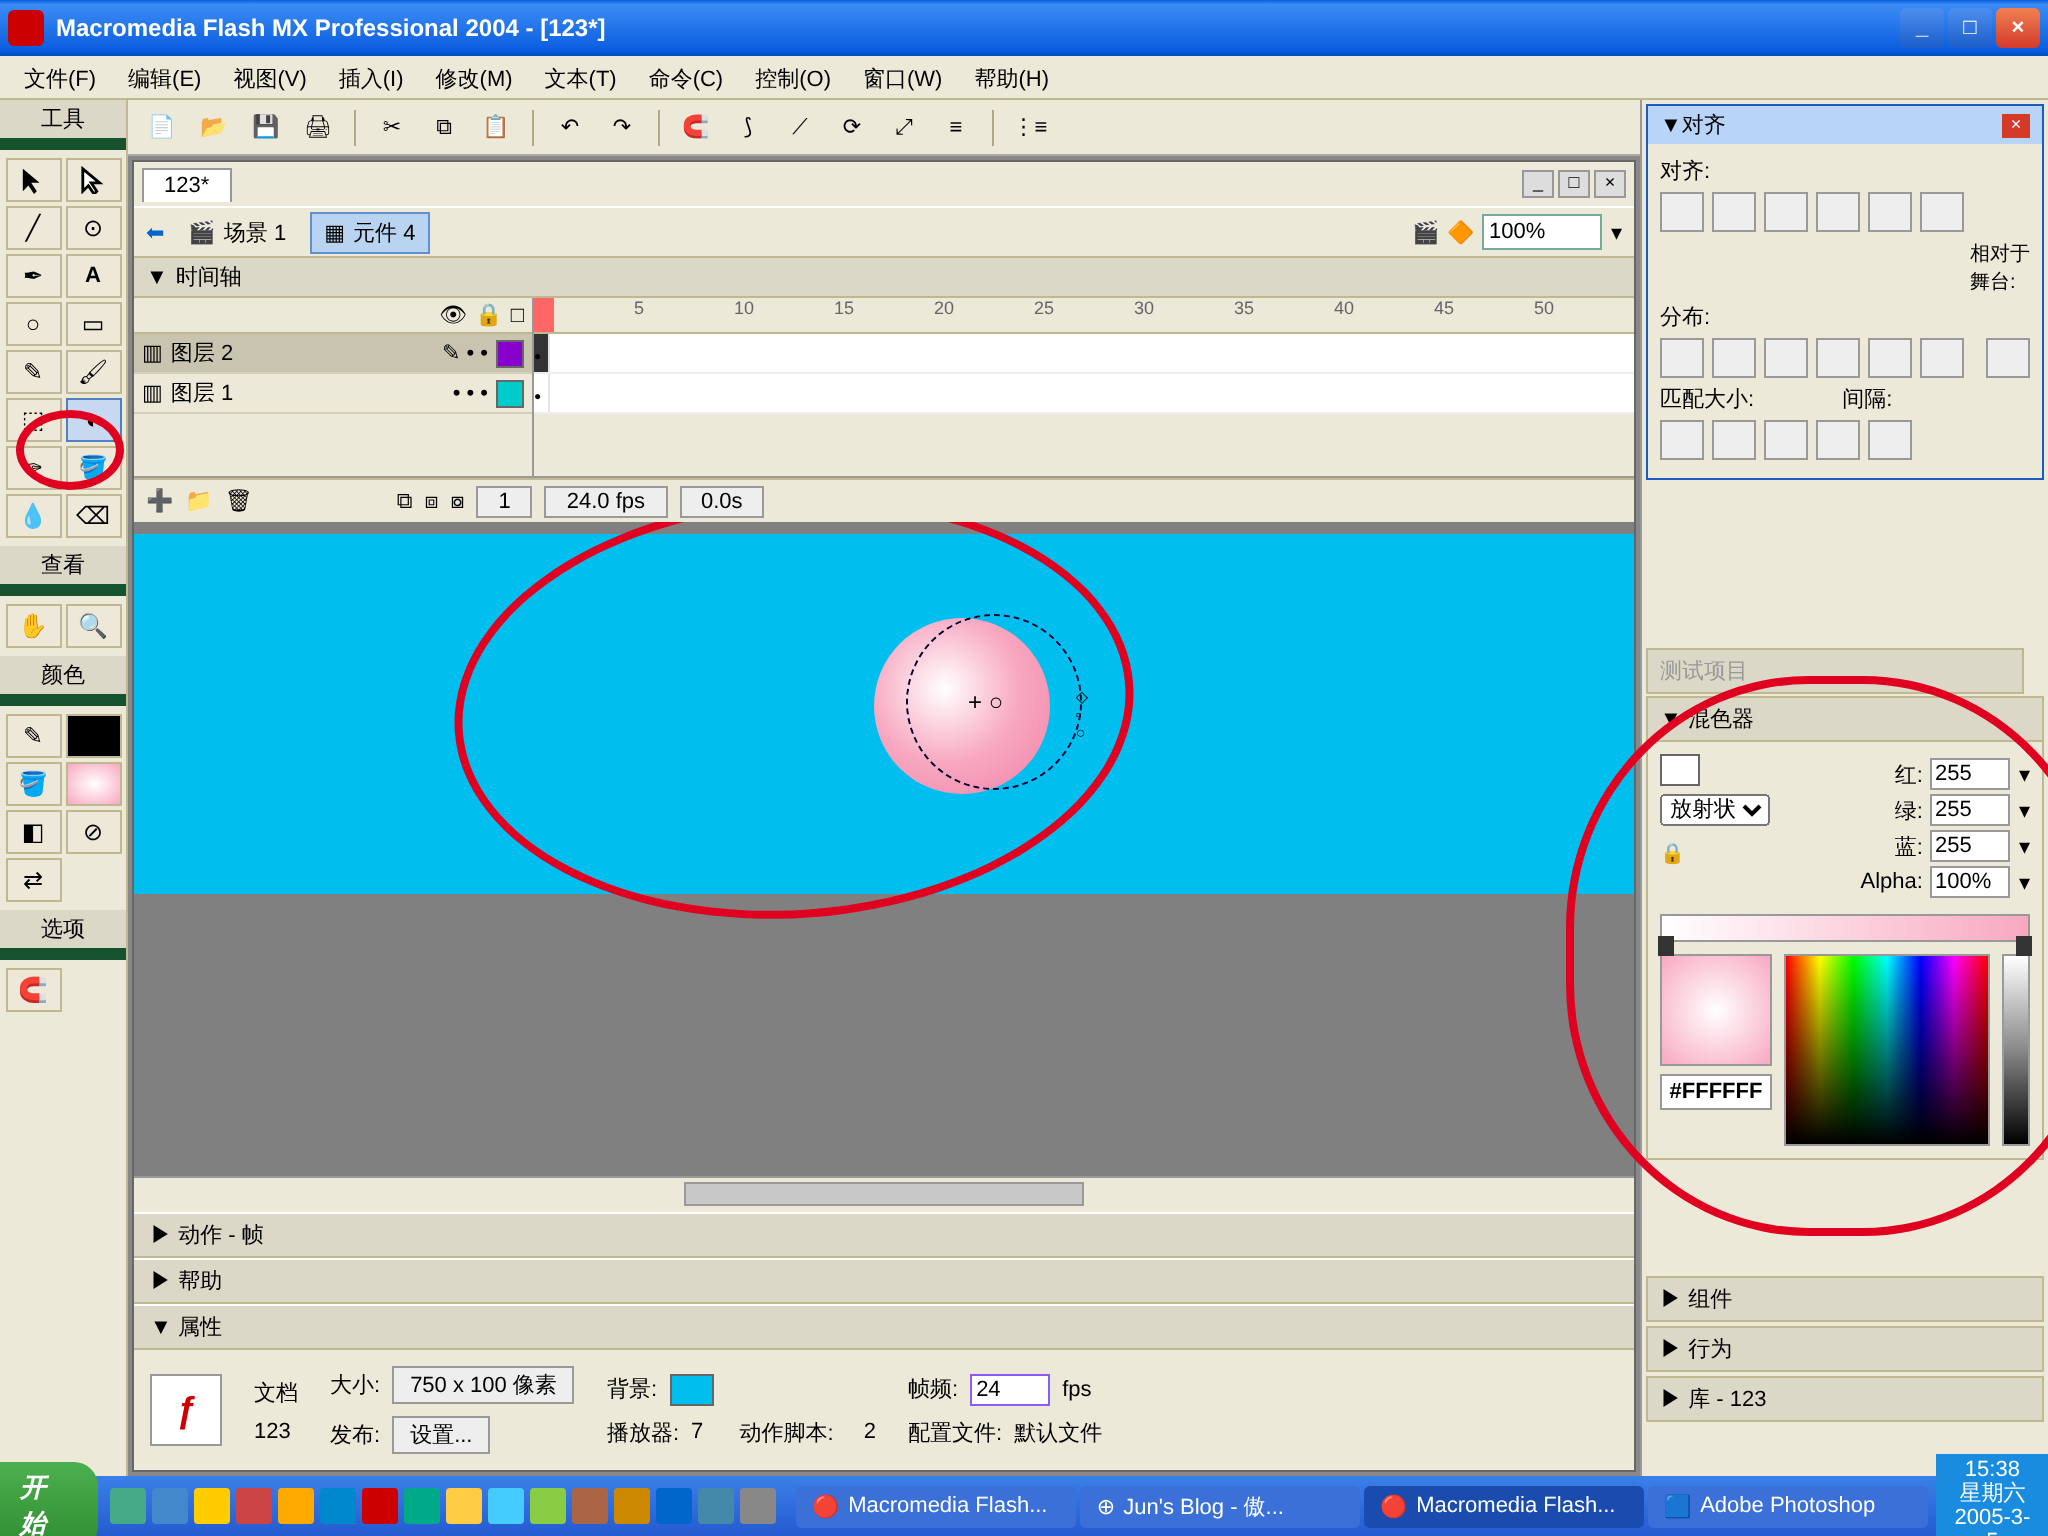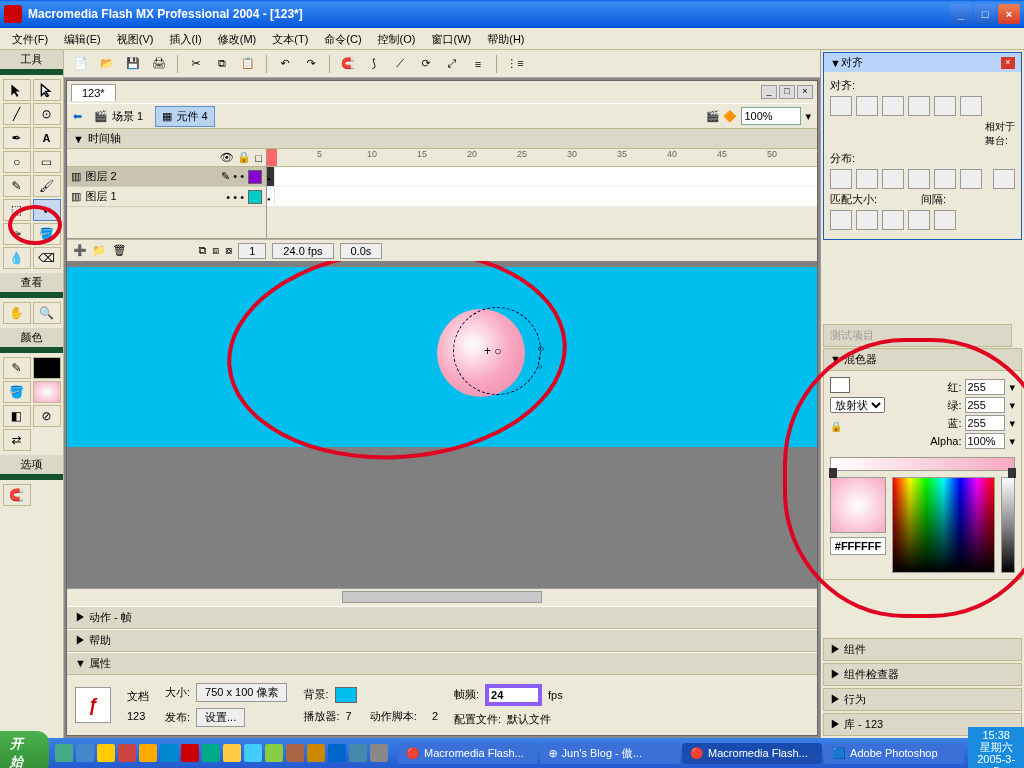--- a/index.html
+++ b/index.html
@@ -54,21 +54,21 @@
 .circ{position:absolute;left:370px;top:42px;width:88px;height:88px;border-radius:50%;background:radial-gradient(circle at 40% 40%,#fff,#f8a8c0 50%,#f080a8);}
 .hatch{position:absolute;left:386px;top:40px;width:88px;height:88px;border:1px dashed #003;border-radius:50%;}
 .red-ann{position:absolute;border:4px solid #e00020;border-radius:50%;}
 .panels{background:#ece9d8;}
 .panelhdr{background:#dcd8c8;padding:3px 8px;border-top:1px solid #fff;border-bottom:1px solid #c0b890;}
 .props{display:flex;padding:8px;gap:16px;align-items:center;}
 .props .ficon{width:36px;height:36px;border:1px solid #999;background:#fff;display:flex;align-items:center;justify-content:center;color:#c00;font-style:italic;font-size:18px;font-weight:bold;}
 .props .col{display:flex;flex-direction:column;gap:6px;}
 .props .row{display:flex;align-items:center;gap:6px;}
 .props button{padding:1px 8px;border:1px solid #999;background:#eee;}
-.props input{width:57px;border:4px solid #8b5cf6;padding:1px 2px;font-weight:bold;}
+.props input{width:40px;border:1px solid #8b5cf6;padding:1px 2px;}
 .rightcol{width:230px;background:#ece9d8;border-left:1px solid #999;position:relative;}
 .alignpanel{position:absolute;top:2px;left:2px;right:2px;border:1px solid #1a5cc0;background:#ece9d8;}
 .alignpanel .aphdr{background:#b8d4f8;padding:2px 6px;display:flex;align-items:center;}
 .alignpanel .aphdr .x{margin-left:auto;width:14px;height:12px;background:#d43a2a;color:#fff;text-align:center;font-size:9px;}
 .alignbody{padding:6px;}
 .alignrow{display:flex;gap:4px;margin:3px 0;flex-wrap:wrap;}
 .albtn{width:22px;height:20px;border:1px solid #999;background:#eee;}
 .mixer{position:absolute;top:298px;left:2px;right:2px;}
 .mixer .mhdr{background:#dcd8c8;padding:3px 6px;border:1px solid #c0b890;}
 .mixer .mbody{border:1px solid #c0b890;border-top:none;padding:6px;background:#ece9d8;}
@@ -423,21 +423,20 @@
           </div>
           <div class="spectrum"></div>
           <div style="width:14px;height:96px;background:linear-gradient(#fff,#888,#000);border:1px solid #999"></div>
         </div>
       </div>
       <div class="red-ann" style="left:-40px;top:-10px;width:270px;height:280px;border-radius:45%"></div>
     </div>
 
     <div style="position:absolute;top:586px;left:2px;right:2px">
       <div class="collapsed">▶ <span>组件</span></div>
-      <div class="collapsed">▶ <span>组件检查器</span></div>
       <div class="collapsed">▶ <span>行为</span></div>
       <div class="collapsed">▶ <span>库 - 123</span></div>
     </div>
   </div>
 </div>
 
 <div class="taskbar">
   <div class="start">开始</div>
   <div class="ql">
     <div class="qi" style="background:#4a8"></div>

